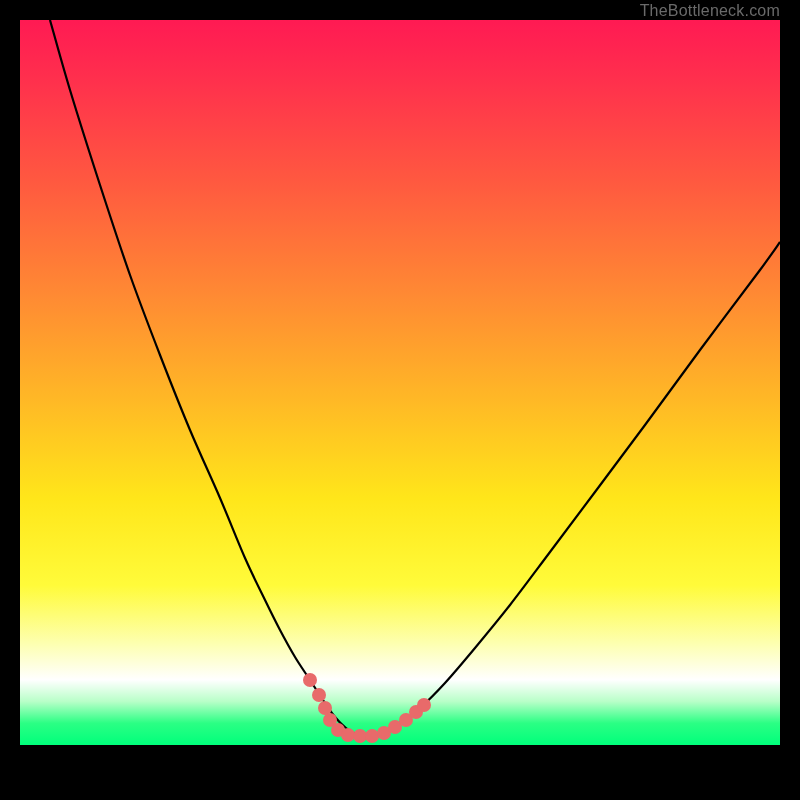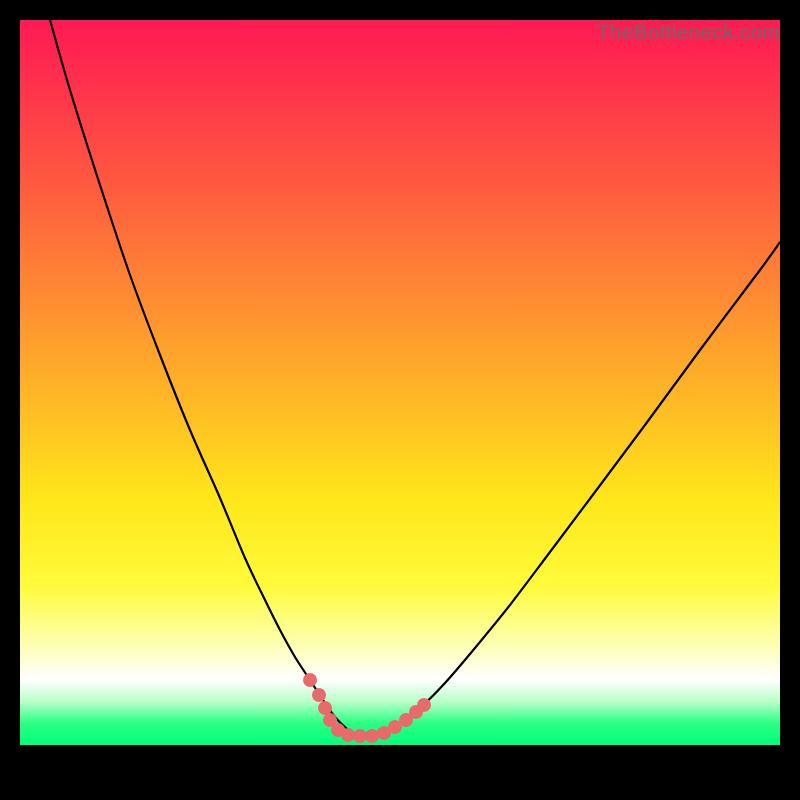--- a/index.html
+++ b/index.html
@@ -46,24 +46,24 @@
     position: absolute;
     left: 0;
     right: 0;
     bottom: 0;
     height: 55px;
     background: #000;
     z-index: 2;
   }
   .watermark {
     position: absolute;
-    top: 20px;
+    top: 2px;
     right: 20px;
     color: #6a6a6a;
-    font-size: 21px;
+    font-size: 16px;
     letter-spacing: 0.2px;
     z-index: 6;
     font-weight: 400;
     user-select: none;
   }
   svg.curve {
     position: absolute;
     left: 20px;
     top: 20px;
     width: 760px;

